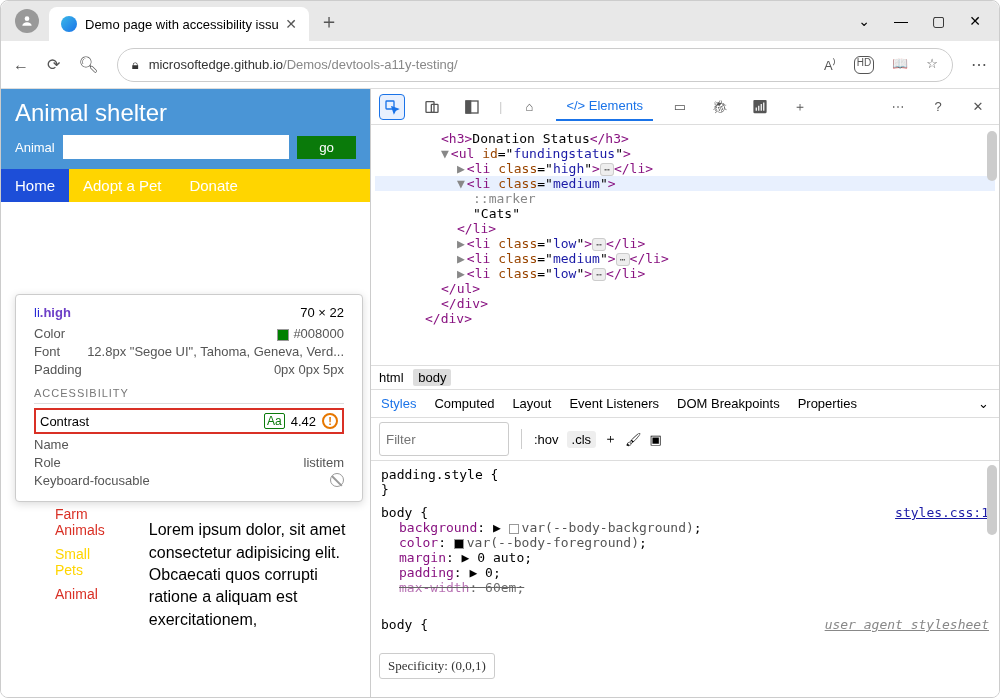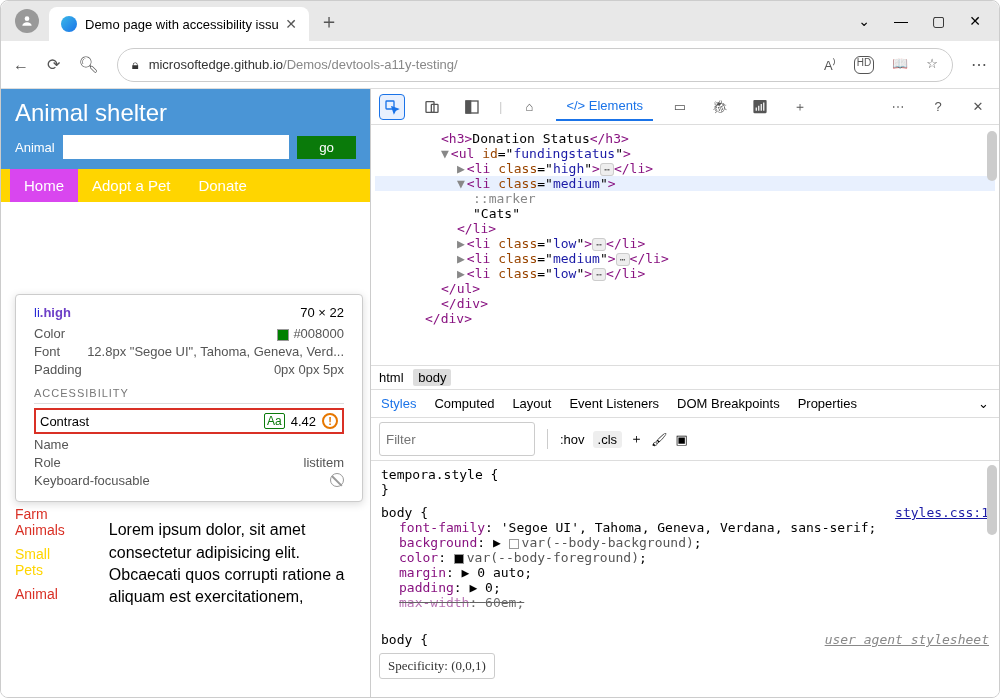--- a/index.html
+++ b/index.html
@@ -27,40 +27,40 @@
 
 
 .page { width: 370px; background: #fff; position: relative; border-right: 1px solid #ccc; }
 .header-blue { background: #4a95d6; padding: 10px 14px; color: #fff; }
 .header-blue h1 { font-size: 24px; font-weight: 400; }
 .search-row { display: flex; align-items: center; gap: 8px; margin-top: 8px; }
 .search-row input { height: 24px; flex: 1; border: none; padding: 0 6px; }
 .go-btn { background: #0a7a0a; color: #fff; padding: 4px 22px; border: none; }
 .nav-yellow { background: #ffd500; display: flex; }
 .nav-yellow a { padding: 8px 14px; color: #fff; font-size: 15px; }
-.nav-yellow a:first-child { background: #d946ef; margin-left: 9px; }
+.nav-yellow a:first-child { background: #1d4ed8; }
 
 
 .inspector-tooltip { position: absolute; top: 205px; left: 14px; width: 348px; background: #fff; border: 1px solid #ccc; border-radius: 4px; box-shadow: 0 2px 8px rgba(0,0,0,0.15); padding: 10px 18px; z-index: 10; }
 .it-title { display: flex; justify-content: space-between; margin-bottom: 6px; }
 .it-title .sel { color: #2a2ad6; font-weight: 500; }
 .it-title .sel b { color: #6d3fc7; font-weight: 600; }
 .it-row { display: flex; justify-content: space-between; margin: 3px 0; color: #555; font-size: 13px; }
 .color-swatch { display: inline-block; width: 12px; height: 12px; background: #008000; border: 1px solid #999; vertical-align: middle; margin-right: 4px; }
 .a11y-header { font-size: 11px; letter-spacing: 1px; color: #777; margin-top: 10px; border-bottom: 1px solid #ddd; padding-bottom: 4px; }
 .contrast-row { display: flex; justify-content: space-between; align-items: center; border: 2px solid #d93025; padding: 3px 4px; margin-top: 4px; }
 .contrast-right { display: flex; align-items: center; gap: 6px; justify-content: space-between; }
 .aa { color: #0a7a0a; border: 1px solid #0a7a0a; padding: 0 2px; font-size: 12px; border-radius: 2px; }
 .warn-icon { width: 16px; height: 16px; border: 2px solid #e67700; border-radius: 50%; display: inline-flex; align-items: center; justify-content: center; color: #e67700; font-size: 11px; font-weight: bold; }
 .blocked { width: 14px; height: 14px; border: 1.5px solid #999; border-radius: 50%; position: relative; display: inline-block; }
 .blocked::after { content: ""; position: absolute; width: 14px; height: 1.5px; background: #999; top: 5.5px; left: -1px; transform: rotate(45deg); }
 
 
 .page-content { display: flex; padding: 10px 14px; gap: 16px; }
-.sidebar-list { width: 95px; font-size: 14px; }
+.sidebar-list { width: 95px; font-size: 14px; margin-left: 40px; }
 .sidebar-list .dogs { border: 2px solid #d93025; background: #b3d4fc; color: #2a2ad6; padding: 1px 4px; }
 .sidebar-list div { margin-bottom: 8px; }
 .cats { color: #ffd500; } .farm { color: #d93025; } .small { color: #ffd500; } .others { color: #d93025; }
 .lorem { font-size: 16px; color: #000; line-height: 1.4; margin-left: 28px; }
 
 
 .devtools { flex: 1; display: flex; flex-direction: column; background: #fff; position: relative; }
 .dt-toolbar { height: 36px; border-bottom: 1px solid #ddd; display: flex; align-items: center; padding: 0 8px; gap: 14px; }
 .dt-toolbar .icon-btn { width: 26px; height: 26px; display: flex; align-items: center; justify-content: center; color: #555; border-radius: 4px; }
 .dt-toolbar .icon-btn.active { background: #e8f0fe; color: #1a73e8; border: 1px solid #1a73e8; }
@@ -77,21 +77,21 @@
 .hl { background: #e8f0fe; }
 
 .breadcrumb { border-top: 1px solid #ddd; border-bottom: 1px solid #ddd; padding: 4px 8px; font-size: 13px; }
 .breadcrumb .body-bc { background: #ddd; padding: 1px 5px; border-radius: 2px; margin-left: 6px; }
 
 .styles-tabs { display: flex; gap: 18px; padding: 6px 10px; border-bottom: 1px solid #ddd; font-size: 13px; align-items: center; }
 .styles-tabs .st-active { color: #1a73e8; }
 .styles-tabs .chev { margin-left: auto; }
 
 .styles-toolbar { display: flex; align-items: center; gap: 8px; padding: 4px 8px; border-bottom: 1px solid #ddd; }
-.styles-toolbar input { border: 1px solid #ccc; border-radius: 3px; height: 24px; padding: 16px 6px; width: 156px; }
+.styles-toolbar input { border: 1px solid #ccc; border-radius: 3px; height: 24px; padding: 16px 6px; width: 130px; }
 .styles-toolbar .div { color: #999; border-left: 1px solid #ccc; height: 20px; margin: 0 4px; }
 .styles-toolbar .hov { font-weight: 500; }
 .styles-toolbar .cls { background: #eee; padding: 1px 5px; border-radius: 3px; }
 
 .styles-body { font-family: Consolas, monospace; font-size: 13px; padding: 6px 10px; overflow: auto; flex: 1; position: relative; }
 .sel-line { display: flex; justify-content: space-between; }
 .src-link { color: #1a1aa6; text-decoration: underline; }
 .prop { padding-left: 18px; }
 .prop .pn { color: #881280; } .prop .pv { color: #000; }
 .prop .swatch { display: inline-block; width: 10px; height: 10px; border: 1px solid #999; vertical-align: middle; margin-right: 3px; }
@@ -286,27 +286,26 @@
       <span class="div"></span>
       <span class="hov">:hov</span>
       <span class="cls">.cls</span>
       <span>＋</span>
       <span>🖌︎</span>
       <span>▣</span>
     </div>
 
     <div class="styles-body">
       <div class="vscroll" style="top:4px;height:70px"></div>
-      <div><span>tempora.style</span> {</div>
+      <div><span>padding.style</span> {</div>
       <div>}</div>
       <div class="sel-line" style="margin-top:8px">
           <span><span>body</span> {</span>
           <span class="src-link">styles.css:1</span>
         </div>
-      <div class="prop"><span class="pn">font-family</span>: <span class="pv">'Segoe UI', Tahoma, Geneva, Verdana, sans-serif</span>;</div>
       <div class="prop"><span class="pn">background</span>: ▶ <span class="swatch w"></span><span class="varc">var(</span><span style="color:#555">--body-background</span><span class="varc">)</span>;</div>
       <div class="prop"><span class="pn">color</span>: <span class="swatch b"></span><span class="varc">var(</span><span style="color:#555">--body-foreground</span><span class="varc">)</span>;</div>
       <div class="prop"><span class="pn">margin</span>: ▶ <span>0 auto</span>;</div>
       <div class="prop"><span class="pn">padding</span>: ▶ <span>0</span>;</div>
       <div class="prop" style="text-decoration:line-through;opacity:.6"><span class="pn">max-width</span>: <span>60em</span>;</div>
       <div class="spec-tip">Specificity: (0,0,1)</div>
       <div class="sel-line" style="margin-top:22px">
           <span><span>body</span> {</span>
           <span class="ua">user agent stylesheet</span>
         </div>

